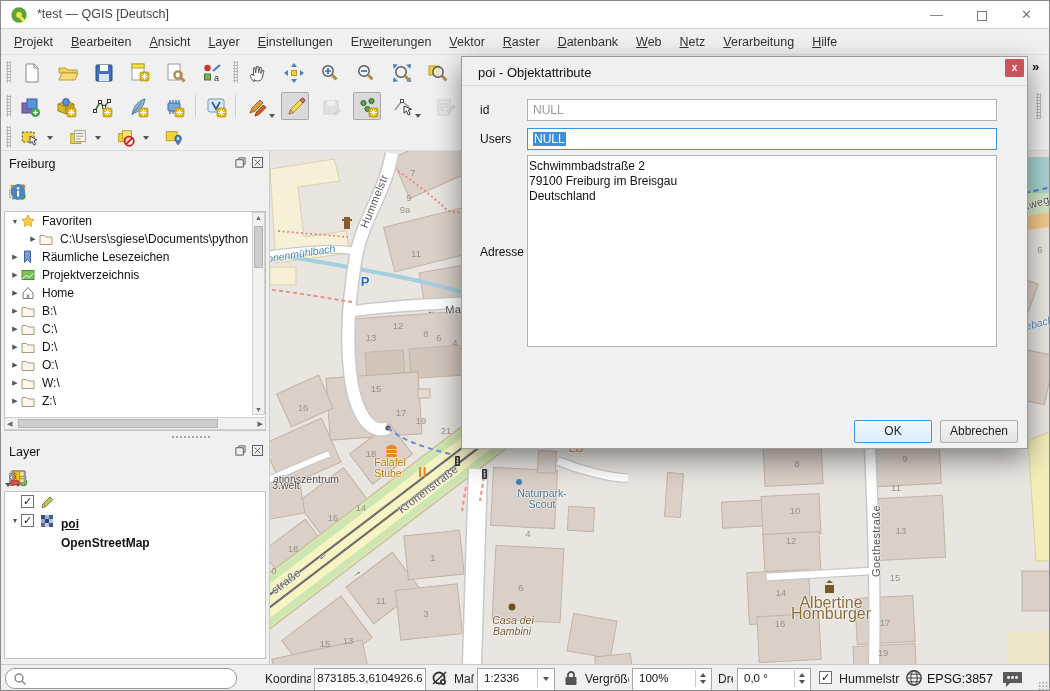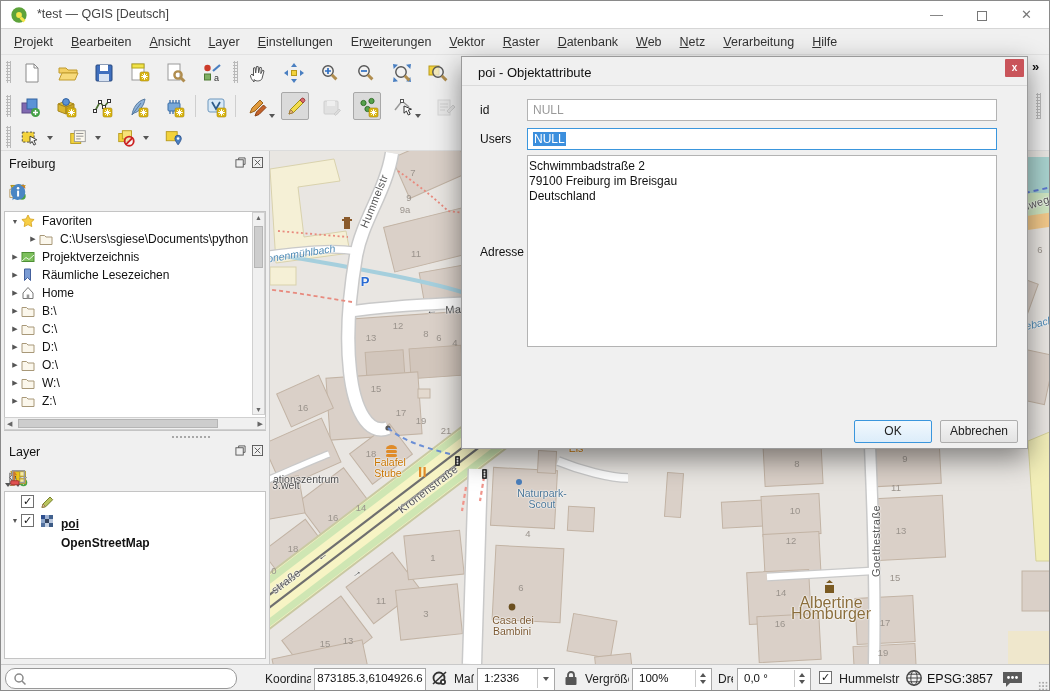--- a/index.html
+++ b/index.html
@@ -47,21 +47,21 @@
   .splitdots{position:absolute;width:40px;height:5px;background-image:radial-gradient(#a8a8a8 1px,transparent 1.1px);background-size:4px 4px;}
   
   #map-canvas{position:absolute;left:268px;top:150px;width:782px;height:513px;background:#e9e6e2;overflow:hidden;border-left:1px solid #c9c9c9;}
   .ml{position:absolute;white-space:nowrap;text-shadow:0 0 2px #fff,0 0 2px #fff,0 0 1px #fff;}
   .ml.street{color:#555;font-size:11px;letter-spacing:.4px;}
   .ml.stream{color:#4d8ab5;font-style:italic;font-size:10.5px;}
   .ml.housenum{color:#9a938c;font-size:9.5px;text-shadow:none;}
   .ml.poi-orange{color:#c77400;font-size:10.5px;}
   .ml.poi-blue{color:#4a7596;font-size:10.5px;margin-left:24px;}
   .ml.poi-brown{color:#8a6d3b;font-size:16px;}
-  .ml.poi-brown-italic{color:#7c5a33;font-size:10.5px;}
+  .ml.poi-brown-italic{color:#7c5a33;font-style:italic;font-size:10.5px;}
   .ml.poi-dark{color:#4a4a4a;font-size:10.5px;}
   .ml.parking{color:#2a6bd3;font-weight:bold;font-size:13px;}
   
   #dialog{position:absolute;left:460px;top:55px;width:567px;height:393px;background:#f0f0f0;border:1px solid #9a9a9a;box-shadow:0 10px 26px rgba(0,0,0,.45);z-index:50;}
   #dlg-title{position:absolute;left:16px;top:8px;font-size:13px;color:#111;}
   #dlg-close{position:absolute;right:3px;top:2px;width:19px;height:18px;background:#c9545a;color:#fff;font-size:10px;font-weight:bold;text-align:center;line-height:18px;border-radius:1px;}
   #dlg-sep{position:absolute;left:0;top:28px;width:100%;height:1px;background:#dadada;}
   .flabel{position:absolute;left:18px;font-size:12px;color:#111;}
   .field{position:absolute;left:65px;width:470px;height:22px;background:#fff;border:1px solid #b3b3b3;padding:3px 5px;font-size:12px;}
   .field.focus{border:1px solid #3a96dd;}
@@ -603,34 +603,34 @@
             <svg viewBox="0 0 14 14">
               <path d="M1 3.5h4.5L7 5h6v7.5H1z" fill="#fbf7ec" stroke="#a89878"></path>
             </svg>
           </span>
           <span>C:\Users\sgiese\Documents\python</span>
         </div>
         <div class="tree-row" style="padding-left: 4px;">
           <span class="exp">▶</span>
           <span class="ticon">
             <svg viewBox="0 0 14 14">
+              <path d="M3.5 1h6v11.5L6.5 9.5 3.5 12.5z" fill="#7b9cd4" stroke="#44609c"></path>
+            </svg>
+          </span>
+          <span>Räumliche Lesezeichen</span>
+        </div>
+        <div class="tree-row" style="padding-left: 4px;">
+          <span class="exp">▶</span>
+          <span class="ticon">
+            <svg viewBox="0 0 14 14">
               <rect x="1" y="2.5" width="12" height="9" fill="#7cc05c" stroke="#4e8f35"></rect>
               <path d="M1 11l4-3.5 3 2 5-4.5" fill="none" stroke="#e8f5e0"></path>
             </svg>
           </span>
           <span>Projektverzeichnis</span>
-        </div>
-        <div class="tree-row" style="padding-left: 4px;">
-          <span class="exp">▶</span>
-          <span class="ticon">
-            <svg viewBox="0 0 14 14">
-              <path d="M3.5 1h6v11.5L6.5 9.5 3.5 12.5z" fill="#7b9cd4" stroke="#44609c"></path>
-            </svg>
-          </span>
-          <span>Räumliche Lesezeichen</span>
         </div>
         <div class="tree-row" style="padding-left: 4px;">
           <span class="exp">▶</span>
           <span class="ticon">
             <svg viewBox="0 0 14 14">
               <path d="M2 7l5-5.5L12 7v5.5H2z" fill="#fff" stroke="#777"></path>
               <rect x="5.7" y="8.5" width="2.6" height="4" fill="#999"></rect>
             </svg>
           </span>
           <span>Home</span>

